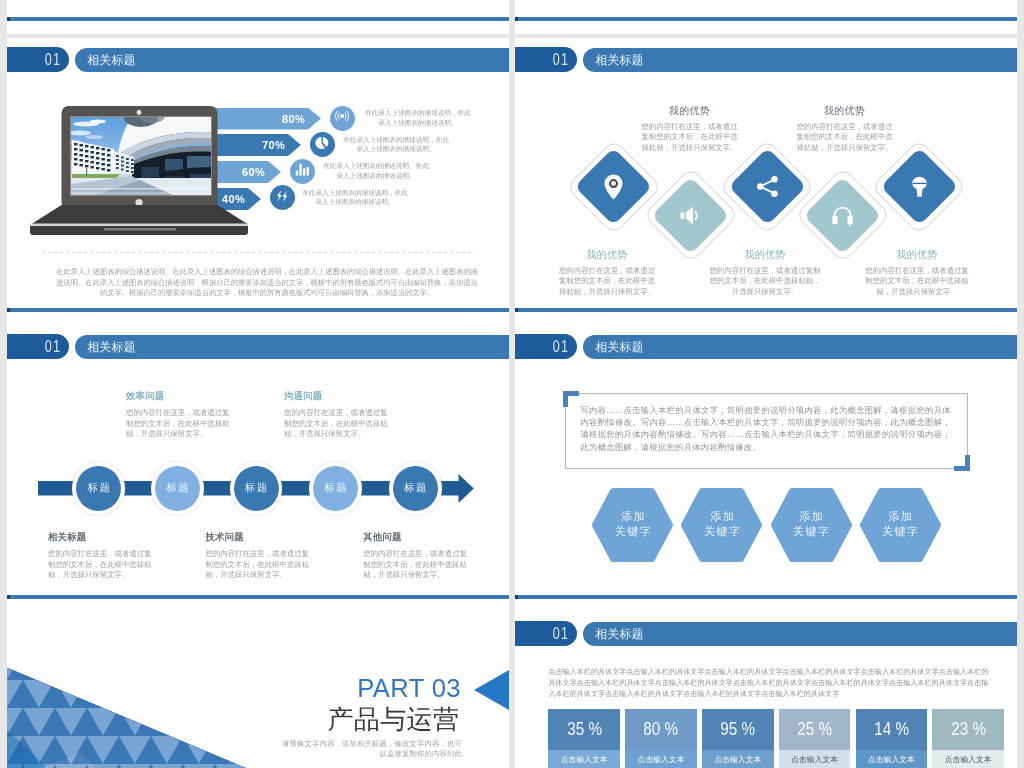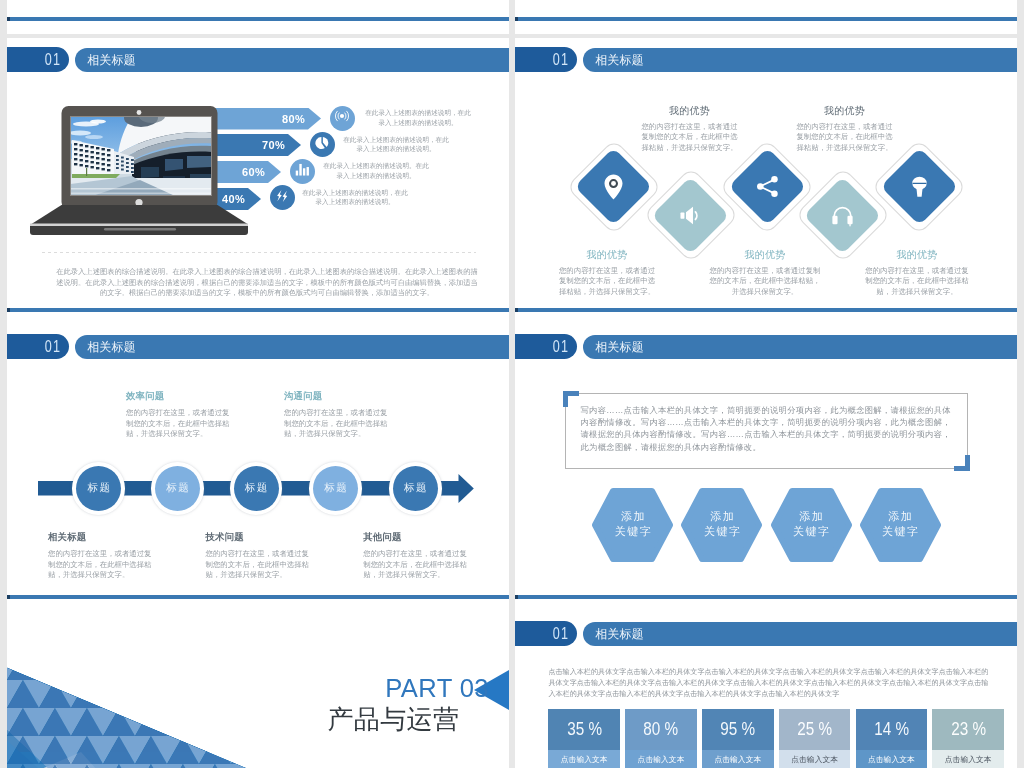--- a/index.html
+++ b/index.html
@@ -77,21 +77,21 @@
        line-height:15px;text-align:center;letter-spacing:1.5px;text-indent:1.5px;}
   .hex .lbl{position:absolute;left:0;top:50%;width:100%;transform:translateY(-50%);font-family:Liberation Mono, monospace;}
   .hex svg{overflow:visible;}
 
   
   #s5art{position:absolute;left:0;top:0;width:502px;height:287px;overflow:hidden;}
   .s5tri{position:absolute;left:466.7px;top:57.8px;width:0;height:0;
        border-top:20.5px solid transparent;border-bottom:20.5px solid transparent;
        border-right:35px solid #2678c4;}
   .s5part{position:absolute;left:0;width:454px;top:64px;font-size:25.6px;color:#3077bd;
-       letter-spacing:.4px;line-height:1;text-align:right;padding-left:28px;}
+       letter-spacing:.4px;line-height:1;text-align:right;}
   .s5title{position:absolute;left:0;width:452.4px;top:94px;font-size:26px;color:#333a40;
        letter-spacing:.4px;line-height:1;text-align:right;}
   .s5sub{position:absolute;left:275px;width:180px;top:126.5px;font-size:7.3px;
        line-height:10.4px;color:#9aa0a6;text-align:right;letter-spacing:.2px;}
 
   
   .s6para{position:absolute;left:33.4px;top:55px;width:440px;margin:0;font-size:7.1px;
        line-height:11.2px;color:#8e949a;text-align:justify;text-justify:inter-character;}
   .s6card{position:absolute;width:71.7px;}
   .s6card .v{height:41.5px;display:flex;align-items:center;justify-content:center;
@@ -976,20 +976,24 @@
               <path d="M256 292L272 264L288 292z" fill="#3f79b6"></path>
               <path d="M272 264L288 292L304 264z" fill="#7fa9d5"></path>
               <path d="M288 292L304 264L320 292z" fill="#3f79b6"></path>
               <path d="M304 264L320 292L336 264z" fill="#7fa9d5"></path>
             </g>
           </g>
         </svg></div>
     <div class="s5tri"></div>
     <div class="s5part">PART 03</div>
     <div class="s5title">产品与运营</div>
+    <div class="s5sub">
+      <div>请替换文字内容，添加相关标题，修改文字内容，也可</div>
+      <div>以直接复制你的内容到此</div>
+    </div>
   </div>
 
   <div class="slide" id="slide6" style="left:515px;top:612px;">
     <div class="hdr">
       <div class="badge">
           <span>01</span>
         </div>
       <div class="bar">
           <span>相关标题</span>
         </div>

